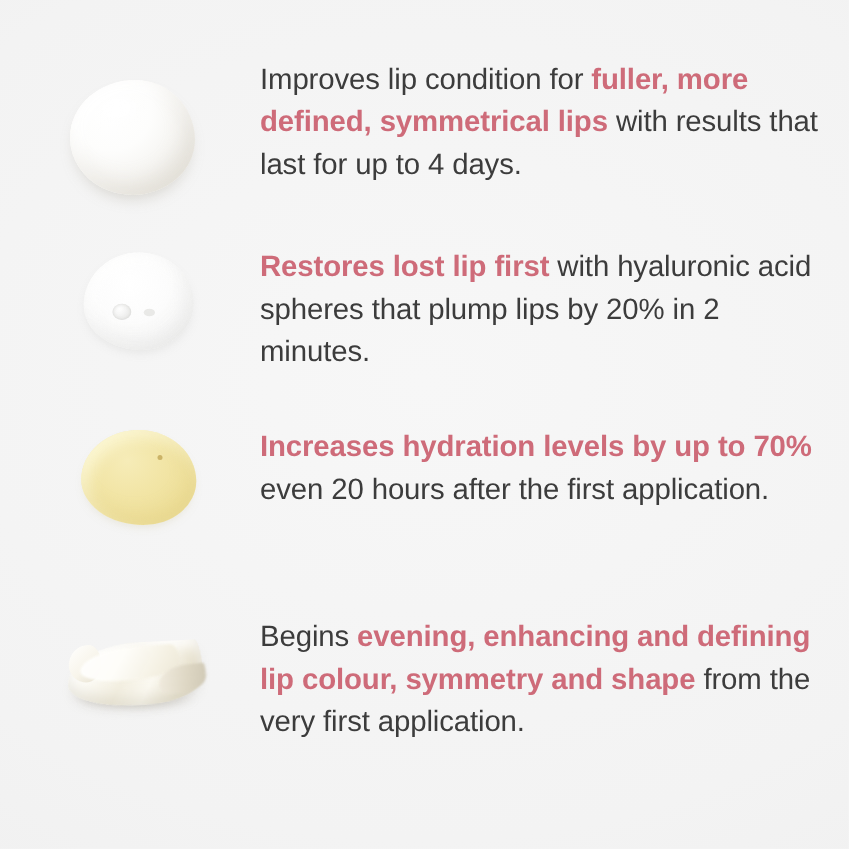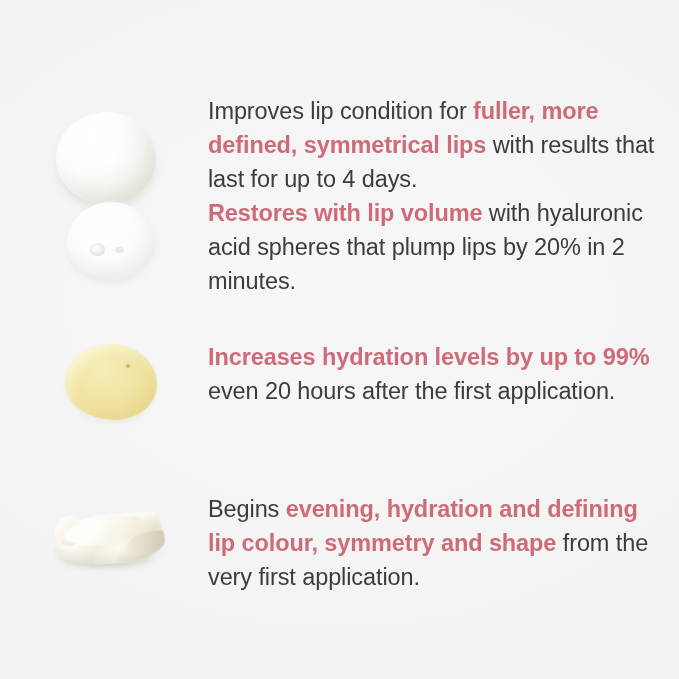--- a/index.html
+++ b/index.html
@@ -23,21 +23,21 @@
       radial-gradient(ellipse 120% 90% at 50% 45%, #f7f7f7 0%, #f3f3f3 60%, #eeeeee 100%);
   }
 
   
   .row {
     position: absolute;
     left: 0;
     width: 679px;
     display: block;
   }
-  .row-1 { top: 46px;  height: 140px; margin-top: 48px; }
+  .row-1 { top: 46px;  height: 140px; }
   .row-2 { top: 196px; height: 140px; }
   .row-3 { top: 340px; height: 140px; }
   .row-4 { top: 492px; height: 140px; }
 
   
   .swatch-wrap {
     position: absolute;
     left: 40px;
     top: 0;
     width: 140px;
@@ -232,36 +232,36 @@
     <div class="swatch-wrap">
       <div class="swatch-pearl"></div>
     </div>
     <div class="copy"><span>Improves lip condition for </span><span class="hl">fuller, more defined, symmetrical lips</span><span> with results that last for up to 4 days.</span></div>
   </div>
 
   <div class="row row-2">
     <div class="swatch-wrap">
       <div class="swatch-gel"></div>
     </div>
-    <div class="copy"><span class="hl">Restores with lip volume</span><span> with hyaluronic acid spheres that plump lips by 20% in 2 minutes.</span></div>
+    <div class="copy"><span class="hl">Restores lost lip first</span><span> with hyaluronic acid spheres that plump lips by 20% in 2 minutes.</span></div>
   </div>
 
   <div class="row row-3">
     <div class="swatch-wrap">
       <div class="swatch-oil"></div>
     </div>
-    <div class="copy"><span class="hl">Increases hydration levels by up to 99%</span><span> even 20 hours after the first application.</span></div>
+    <div class="copy"><span class="hl">Increases hydration levels by up to 70%</span><span> even 20 hours after the first application.</span></div>
   </div>
 
   <div class="row row-4">
     <div class="swatch-wrap">
       <div class="swatch-cream">
         <div class="shadow"></div>
         <div class="body"></div>
         <div class="curl"></div>
         <div class="ridge"></div>
         <div class="tip"></div>
       </div>
     </div>
-    <div class="copy"><span>Begins </span><span class="hl">evening, hydration and defining lip colour, symmetry and shape</span><span> from the very first application.</span></div>
+    <div class="copy"><span>Begins </span><span class="hl">evening, enhancing and defining lip colour, symmetry and shape</span><span> from the very first application.</span></div>
   </div>
 
 </div>
 
 </body></html>

